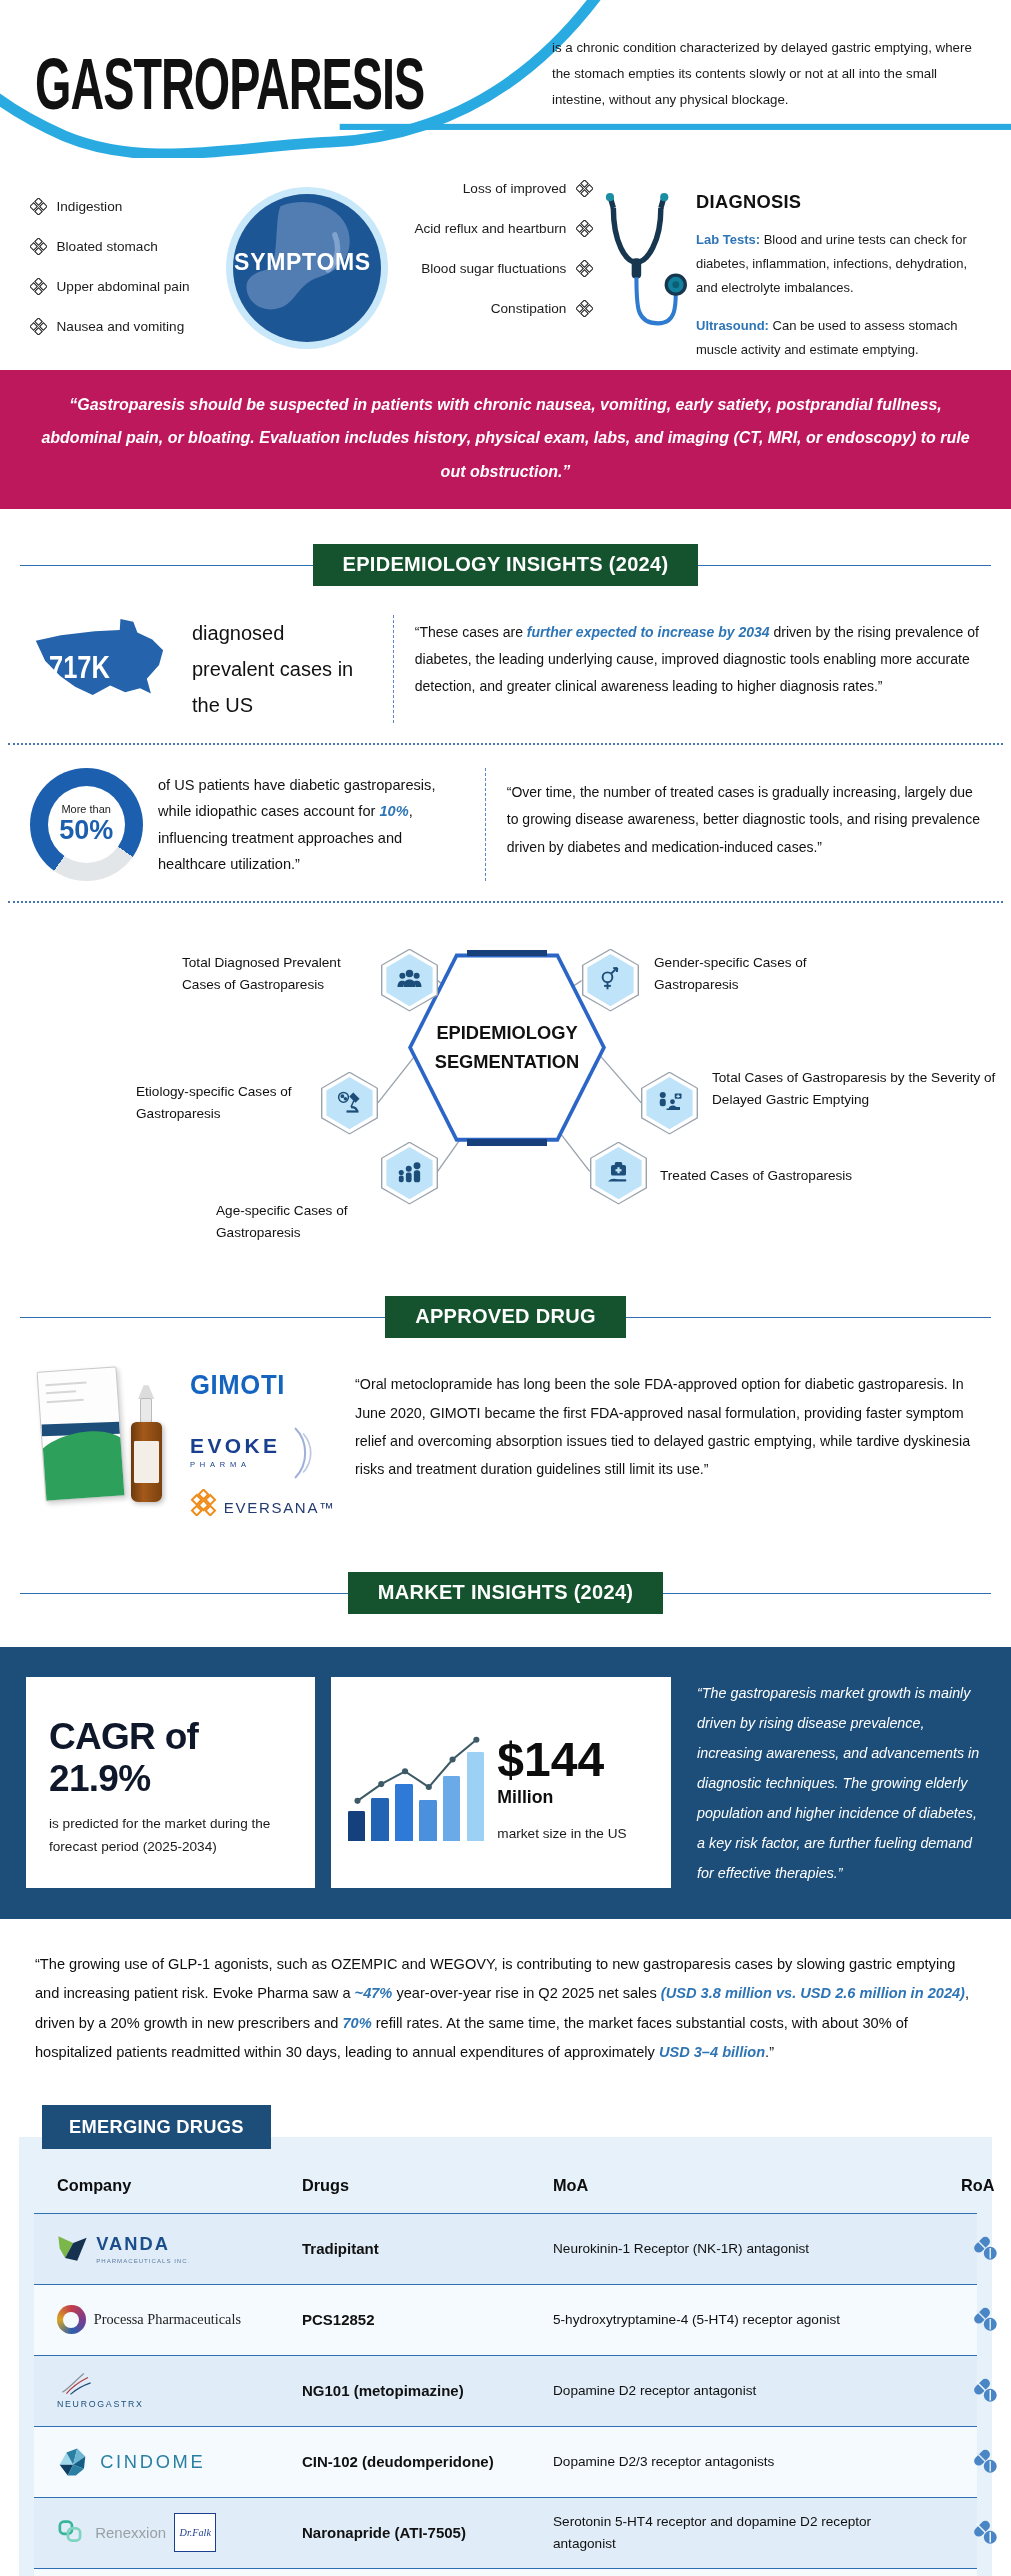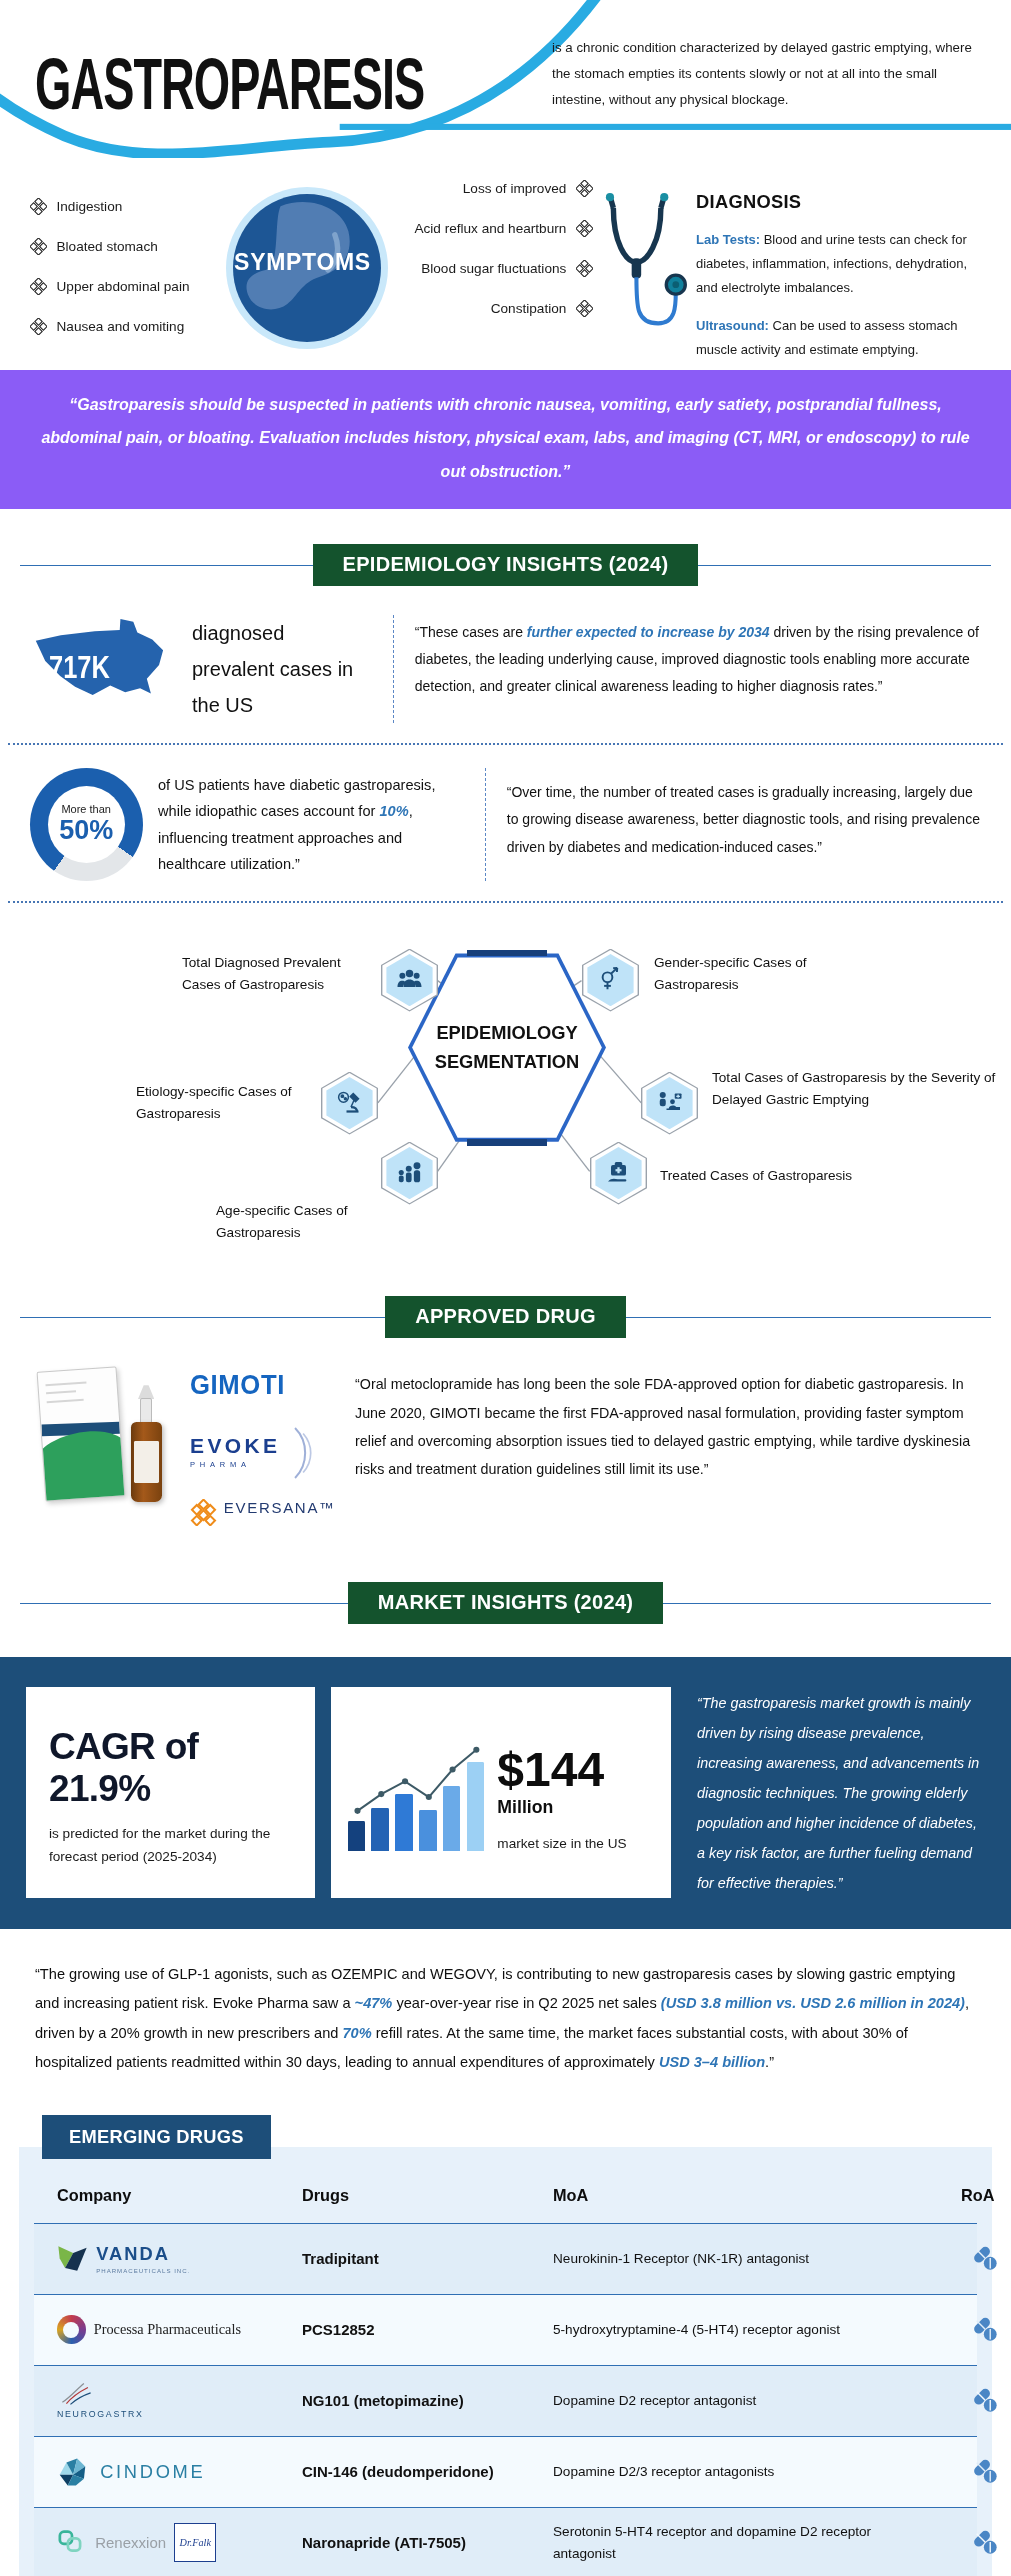--- a/index.html
+++ b/index.html
@@ -28,21 +28,21 @@
     background: #1d5695; overflow: hidden; }
   .circle-label { position: absolute; left: 0; right: 0; top: 69px; text-align: center; color: #fff;
     font-size: 23px; font-weight: bold; letter-spacing: 0.7px; z-index: 3; }
   .steth-wrap { width: 101px; padding-top: 8.2px; display: flex; justify-content: center; }
   .diagnosis { flex: 1; padding: 11px 0 0 8.2px; }
   .diag-title { font-size: 18.3px; font-weight: bold; letter-spacing: 0.3px; color: #111; margin-bottom: 15px; }
   .diag-p { font-size: 13px; line-height: 1.85; margin-bottom: 13.6px; width: 292px; }
   .diag-label { color: #2e75b6; font-weight: bold; }
 
   
-  .quote-banner { background: #8b5cf6; padding: 17.7px 41px 20.4px; }
+  .quote-banner { background: #be185d; padding: 17.7px 41px 20.4px; }
   .quote-banner p { color: #ffffff; font-size: 16px; font-weight: bold; font-style: italic;
     text-align: center; line-height: 2.1; max-width: 938px; margin: 0 auto; }
 
   
   .sec-head { position: relative; margin: 35px 0 5.4px; height: 45px; }
   .sec-head .line { position: absolute; left: 20.4px; right: 20.4px; top: 21px; border-top: 1.4px solid #2f6fb4; }
   .sec-head .box { position: relative; z-index: 2; margin: 0 auto; width: max-content; background: #14532d;
     color: #fff; font-size: 20px; font-weight: bold; padding: 9.5px 30px; letter-spacing: 0.3px; }
 
   
@@ -100,21 +100,21 @@
     border: 0.7px solid #bbb; border-radius: 2px; }
   .prod-tip { position: absolute; left: 101px; top: 20.4px; width: 16.3px; height: 13.6px; background: #dcdcdc;
     clip-path: polygon(35% 0, 65% 0, 100% 100%, 0 100%); }
   .brand-col { width: 146px; padding-top: 2.7px; }
   .brand-gimoti { font-size: 28.5px; font-weight: bold; color: #1565c0; letter-spacing: 0.7px;
     transform: scaleX(0.9); transform-origin: left; }
   .evoke-wrap { margin-top: 33px; position: relative; }
   .evoke-name { font-size: 21px; font-weight: bold; color: #1b3f8f; letter-spacing: 3.4px; }
   .evoke-sub { font-size: 7.5px; color: #1b3f8f; letter-spacing: 4.8px; margin-top: 2.7px; }
   .evoke-arcs { position: absolute; left: 101px; top: -9.5px; }
-  .eversana-wrap { margin-top: 30px; display: flex; align-items: flex-start; gap: 6.8px; }
+  .eversana-wrap { margin-top: 20px; display: flex; align-items: flex-end; gap: 6.8px; }
   .eversana-name { font-size: 15px; color: #223a70; letter-spacing: 1.7px; }
   .approved-quote { flex: 1; font-size: 14.3px; line-height: 1.98; padding: 5.4px 0 0 19px; color: #111; }
 
   
   .market-band { background: #1d4e79; margin-top: 30px; padding: 30px 26px 31px; display: flex; gap: 16.3px; }
   .m-card { background: #ffffff; }
   .m-card.cagr { width: 289px; padding: 39px 23px 20.4px; }
   .cagr-big { font-size: 37px; font-weight: bold; color: #0f172a; letter-spacing: -0.7px; }
   .cagr-sub { font-size: 13.6px; line-height: 1.7; margin-top: 12.2px; color: #1a1a1a; }
   .m-card.size { width: 340px; padding: 20.4px 16.3px 12.2px; display: flex; align-items: center; gap: 11px; }
@@ -653,21 +653,21 @@
               <polygon points="4,26 14,8 24,26" fill="#9fd8ea"></polygon>
               <polygon points="14,8 30,2 24,26" fill="#2a7fa3"></polygon>
               <polygon points="24,26 30,2 42,14" fill="#6db6d2"></polygon>
               <polygon points="24,26 42,14 40,32" fill="#145e86"></polygon>
               <polygon points="4,26 24,26 16,42" fill="#0e3f63"></polygon>
               <polygon points="24,26 40,32 28,42 16,42" fill="#2a7fa3"></polygon>
             </g>
           </svg>
         <span class="cindome-name">CINDOME</span>
       </div>
-      <div class="t-drug">CIN-146 (deudomperidone)</div>
+      <div class="t-drug">CIN-102 (deudomperidone)</div>
       <div class="t-moa">Dopamine D2/3 receptor antagonists</div>
       <div class="t-roa">
         <svg width="28.5" height="28.5" viewBox="0 0 40 40">
             <g fill="#4a86c5">
               <rect x="9" y="2" width="13" height="26" rx="6.5" transform="rotate(45 15.5 15)"></rect>
               <line x1="8" y1="8" x2="23" y2="23" stroke="#e0edf8" stroke-width="2"></line>
               <circle cx="27" cy="27" r="9"></circle>
               <line x1="27" y1="19.5" x2="27" y2="34.5" stroke="#e0edf8" stroke-width="2"></line>
             </g>
           </svg>

